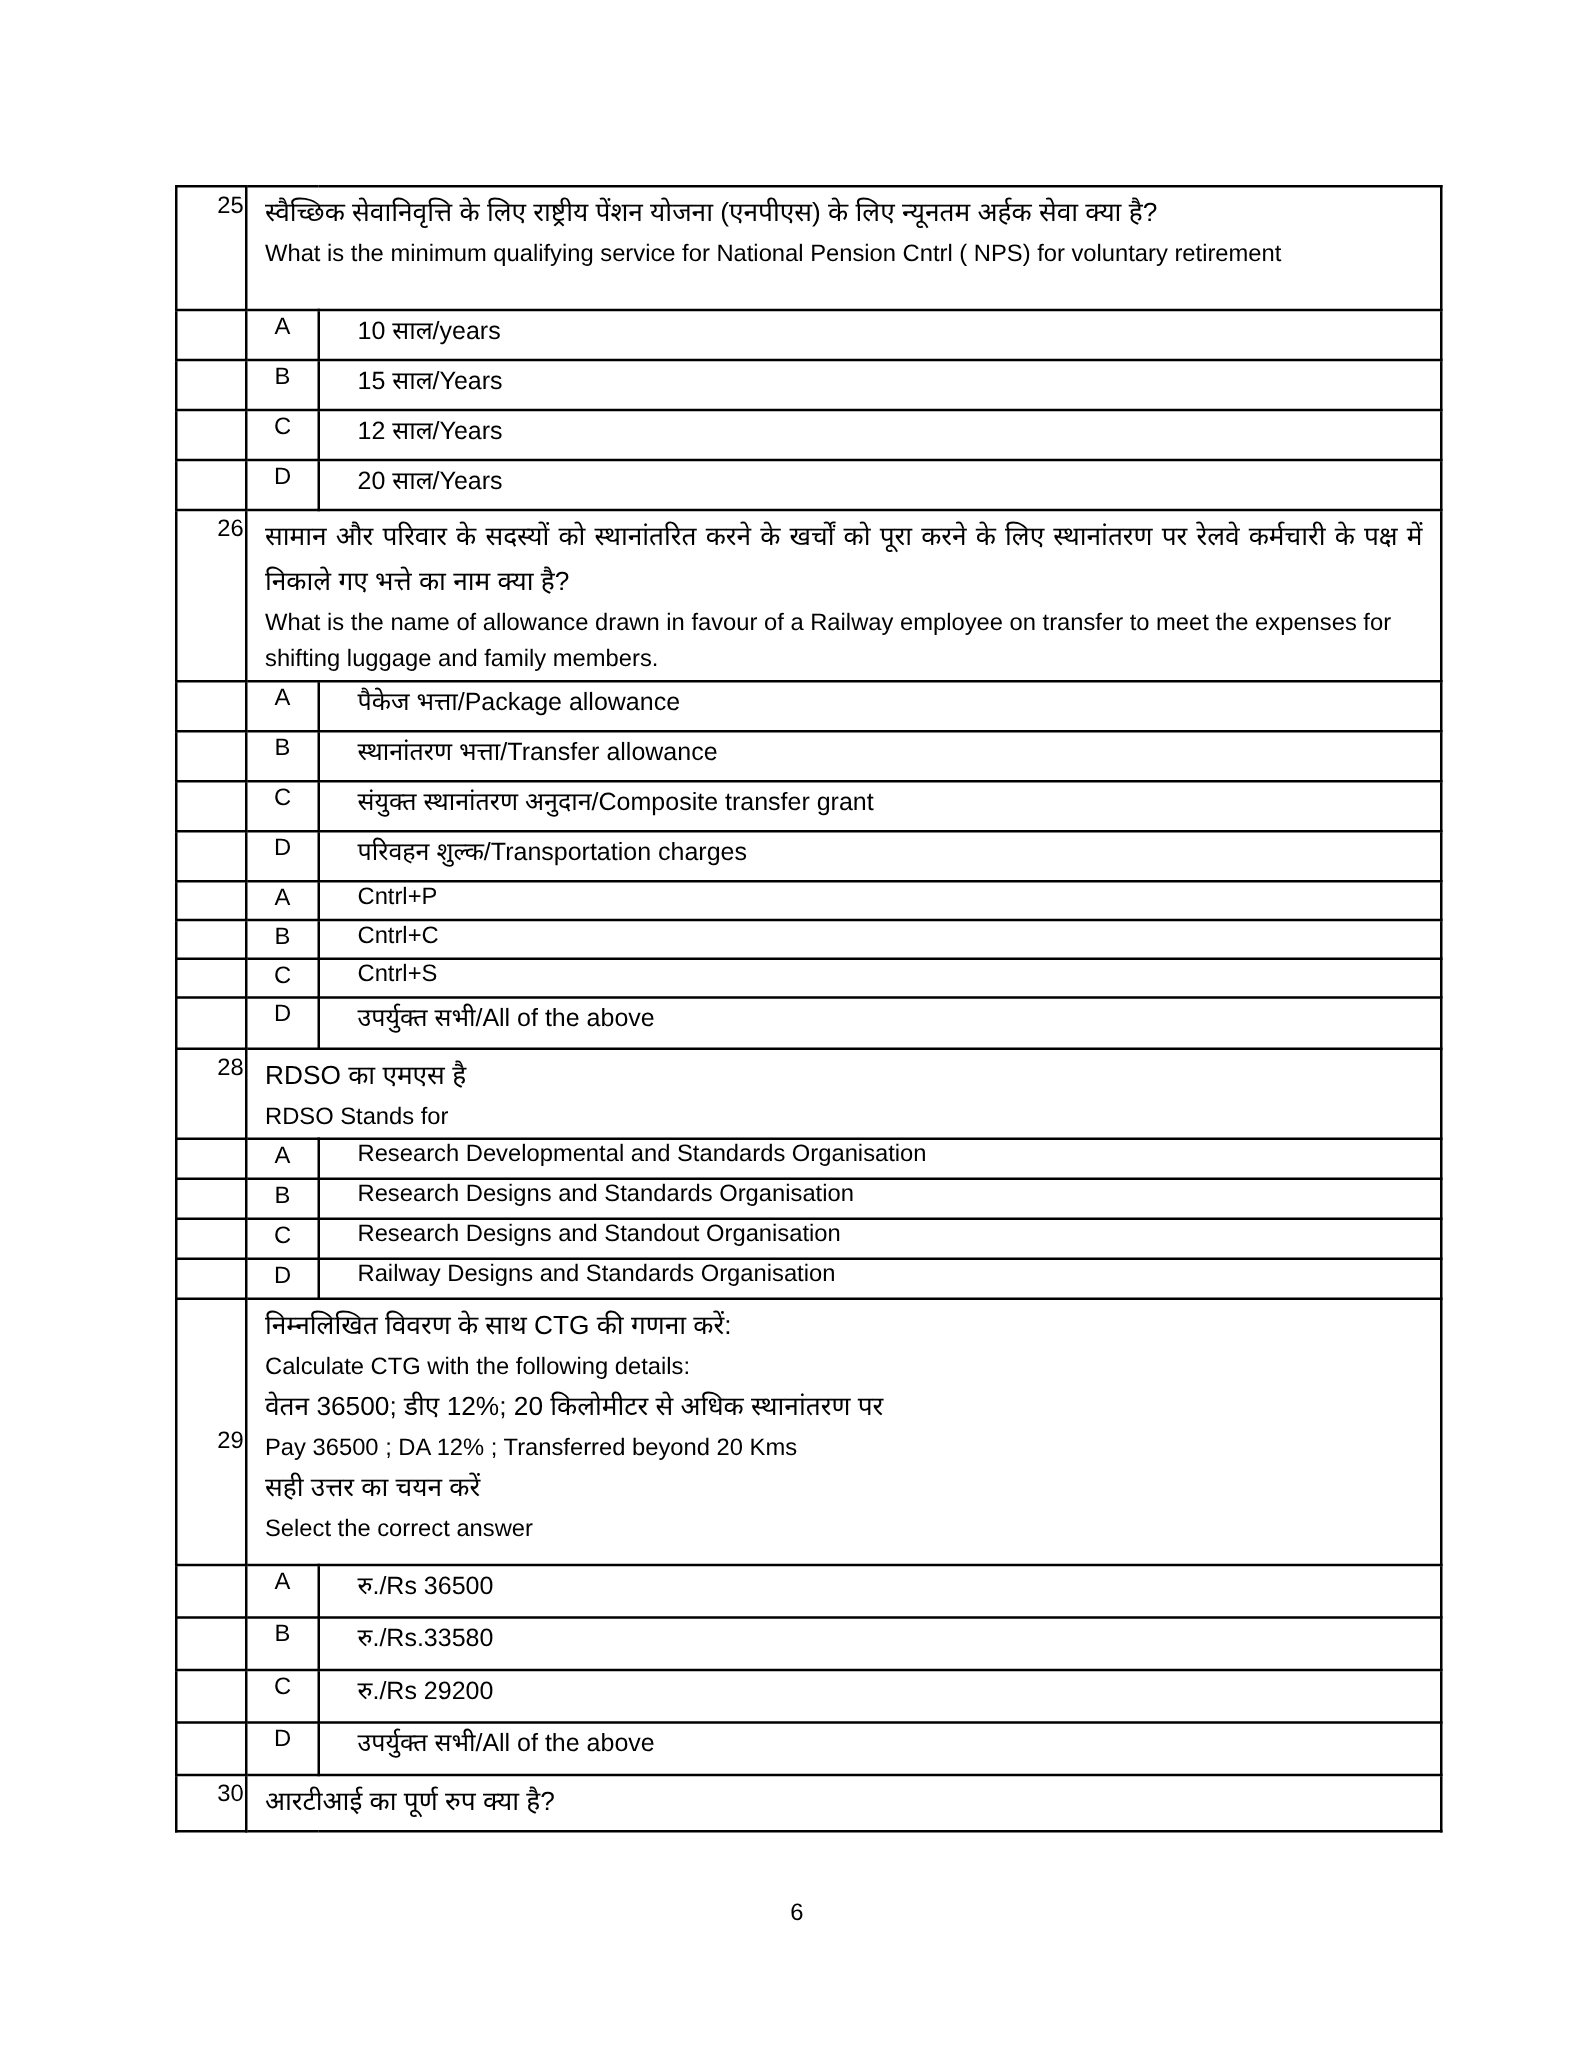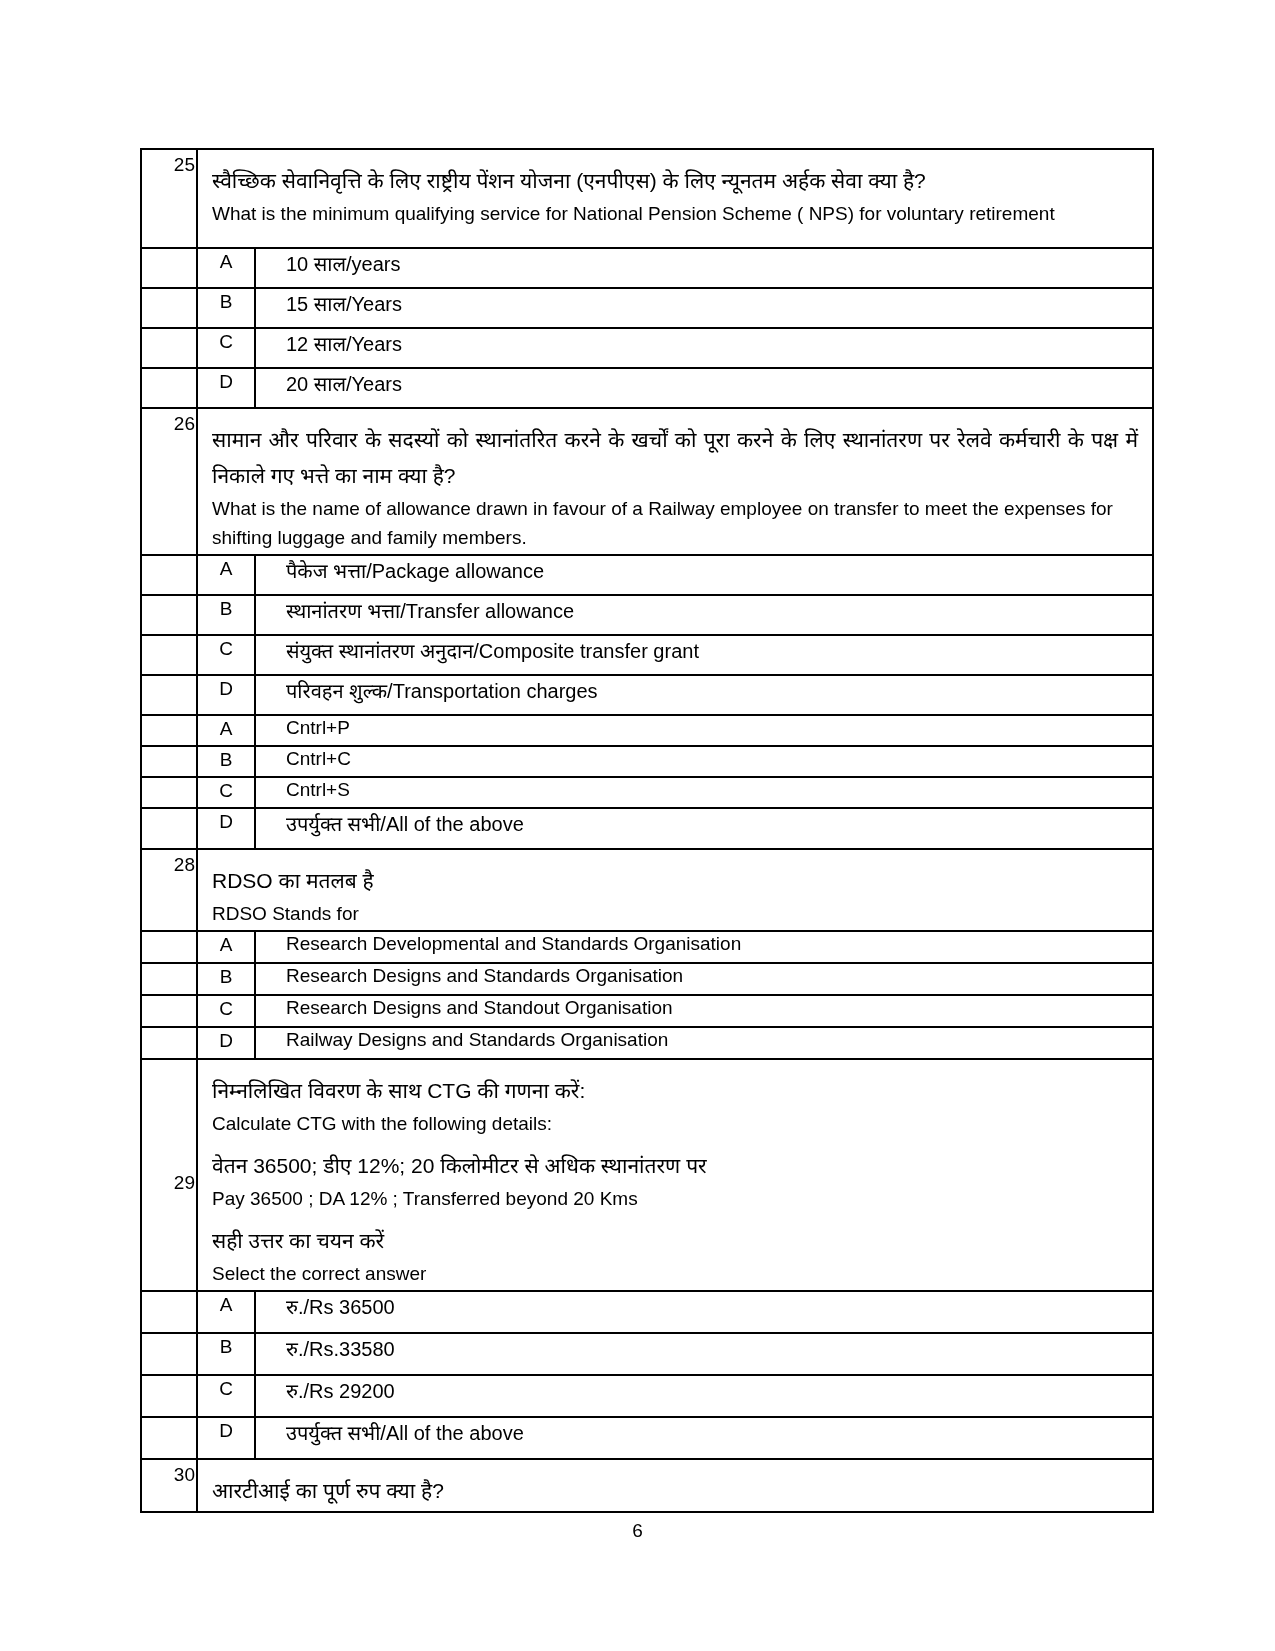--- a/index.html
+++ b/index.html
@@ -40,21 +40,20 @@
     border-radius: 17px;
   }
   td.num.mid { vertical-align: middle; padding-top: 16px; }
 
   td.qcell {
     padding: 3px 14px 2px 14px;
   }
   .line.hi {
     font-size: 21px;
     line-height: 36px;
-    margin-top: 10px;
   }
   .line.hi.just {
     text-align: justify;
   }
   .line.en {
     font-size: 19px;
     line-height: 29px;
   }
 
   td.letter {
@@ -98,21 +97,21 @@
       <col class="c-num">
         <col class="c-letter">
         <col>
     </colgroup>
 
     <tbody>
         <tr class="h92">
       <td class="num">25</td>
       <td class="qcell" colspan="2">
         <div class="line hi just">स्वैच्छिक सेवानिवृत्ति के लिए राष्ट्रीय पेंशन योजना (एनपीएस) के लिए न्यूनतम अर्हक सेवा क्या है?</div>
-        <div class="line en">What is the minimum qualifying service for  National  Pension Scheme ( NPS) for voluntary retirement</div>
+        <div class="line en">What is the minimum qualifying service for  National  Pension Cntrl ( NPS) for voluntary retirement</div>
       </td>
     </tr>
     <tr class="h37">
       <td class="num"></td>
       <td class="letter">A</td>
       <td class="opt hi">10 साल/years</td>
     </tr>
     <tr class="h37">
       <td class="num"></td>
       <td class="letter">B</td>
@@ -174,21 +173,21 @@
     </tr>
     <tr class="h38">
       <td class="num"></td>
       <td class="letter">D</td>
       <td class="opt hi">उपर्युक्त सभी/All of the above</td>
     </tr>
 
     <tr class="h68">
       <td class="num">28</td>
       <td class="qcell" colspan="2">
-        <div class="line hi">RDSO का मतलब है</div>
+        <div class="line hi">RDSO का एमएस है</div>
         <div class="line en">RDSO Stands for</div>
       </td>
     </tr>
     <tr class="h29">
       <td class="num"></td>
       <td class="letter">A</td>
       <td class="opt">Research Developmental and Standards Organisation</td>
     </tr>
     <tr class="h29">
       <td class="num"></td>

